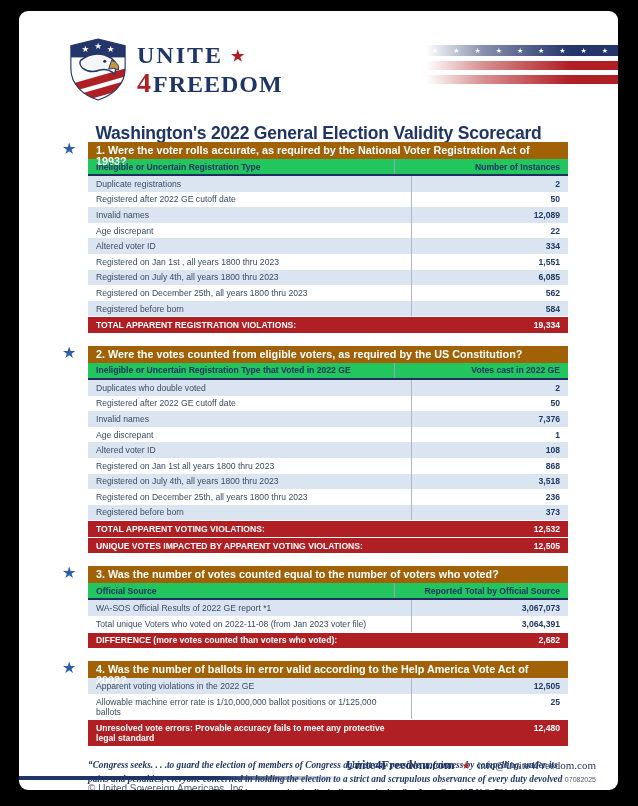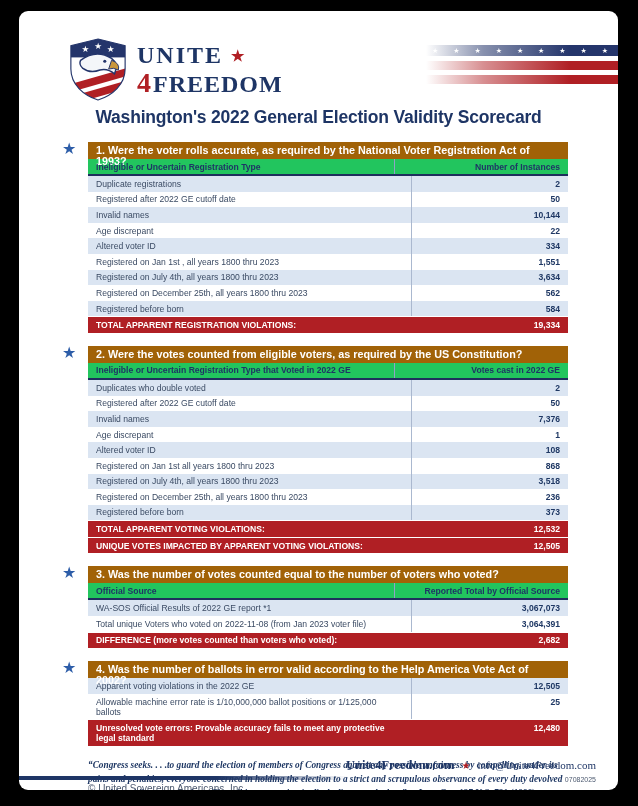--- a/index.html
+++ b/index.html
@@ -13,21 +13,21 @@
   .lt1{font-size:24px;letter-spacing:2px;}
   .lt1 .red-star{color:#b01f24;font-size:15px;vertical-align:2px;}
   .lt2{font-size:24px;letter-spacing:1px;margin-top:2px;}
   .lt2 .four{color:#b01f24;font-size:28px;margin-right:1px;}
   .flag{position:absolute;right:0;top:34px;width:192px;}
   .flag-navy{height:11px;background:linear-gradient(to right,rgba(36,53,107,0) 0%,rgba(36,53,107,.55) 30%,#24356b 75%);
     display:flex;align-items:center;overflow:hidden;}
   .flag-stars{color:#fff;font-size:7px;letter-spacing:6.5px;white-space:nowrap;padding-left:6px;line-height:1;}
   .flag-red{height:9px;margin-top:5px;background:linear-gradient(to right,rgba(176,31,36,0) 0%,rgba(176,31,36,.5) 30%,#b01f24 75%);}
   
-  .page-title{position:absolute;left:0;right:0;top:96px;margin:0;text-align:center;
+  .page-title{position:absolute;left:0;right:0;top:112px;margin:0;text-align:center;
     color:#1e3565;font-size:17.5px;font-weight:bold;letter-spacing:-0.2px;}
   
   .content{position:absolute;left:69px;top:131px;width:480px;}
   .section{position:relative;margin-bottom:13px;}
   .star-bullet{position:absolute;left:-26px;top:-1px;color:#2d5da8;font-size:16px;line-height:1;}
   .sec-bar{background:#a16207;color:#fff;font-size:10.8px;font-weight:bold;
     padding:3px 8px;height:11px;line-height:11px;}
   .col-head{display:flex;background:#22c55e;border-bottom:2px solid #1e2f5d;
     font-size:8.6px;font-weight:bold;color:#1e3565;gap:17px;}
   .col-head .lab{flex:1;padding:2.5px 8px;border-right:1px solid #8fa3c6;}
@@ -107,37 +107,37 @@
           <div class="row alt">
             <span class="lab">Duplicate registrations</span>
             <span class="val">2</span>
           </div>
           <div class="row">
             <span class="lab">Registered after 2022 GE cutoff date</span>
             <span class="val">50</span>
           </div>
           <div class="row alt">
             <span class="lab">Invalid names</span>
-            <span class="val">10,144</span>
+            <span class="val">12,089</span>
           </div>
           <div class="row">
             <span class="lab">Age discrepant</span>
             <span class="val">22</span>
           </div>
           <div class="row alt">
             <span class="lab">Altered voter ID</span>
             <span class="val">334</span>
           </div>
           <div class="row">
             <span class="lab">Registered on Jan 1st , all years 1800 thru 2023</span>
             <span class="val">1,551</span>
           </div>
           <div class="row alt">
             <span class="lab">Registered on July 4th, all years 1800 thru 2023</span>
-            <span class="val">3,634</span>
+            <span class="val">6,085</span>
           </div>
           <div class="row">
             <span class="lab">Registered on December 25th, all years 1800 thru 2023</span>
             <span class="val">562</span>
           </div>
           <div class="row alt">
             <span class="lab">Registered before born</span>
             <span class="val">584</span>
           </div>
           <div class="row total">

